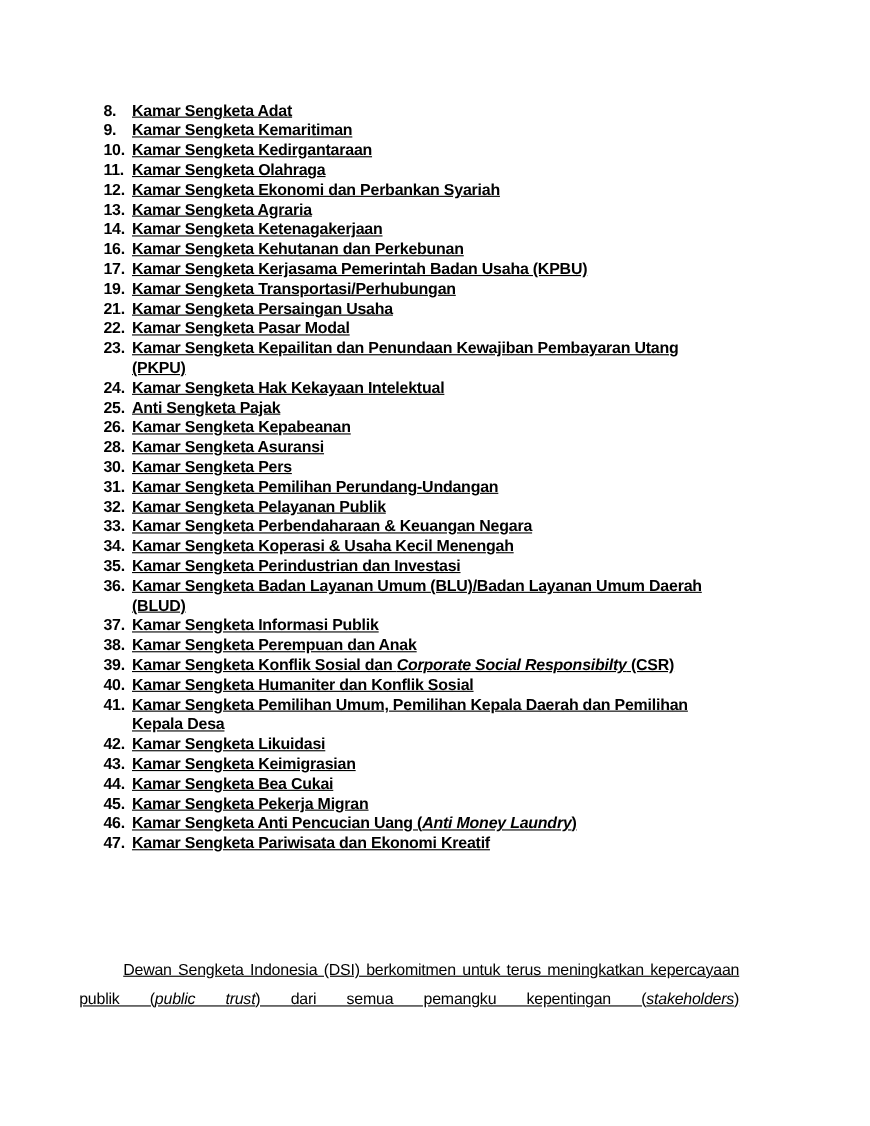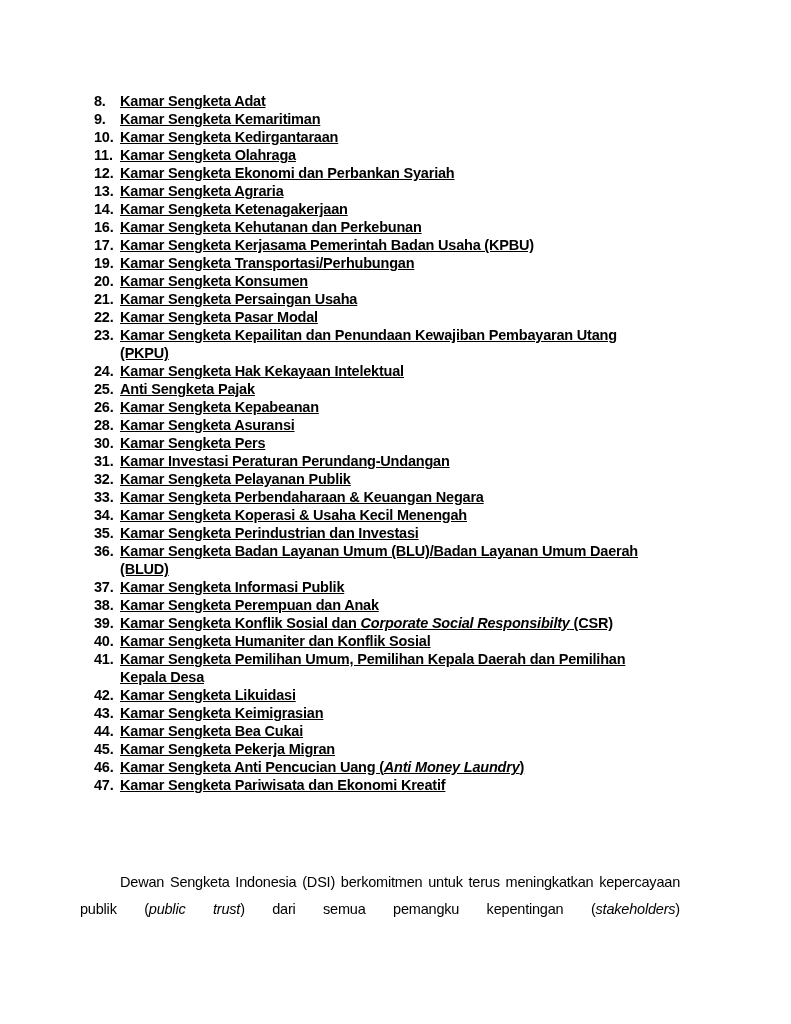--- a/index.html
+++ b/index.html
@@ -31,29 +31,30 @@
     flex: 0 0 26px;
   }
   .ks-txt {
     flex: 1 1 auto;
     white-space: pre-wrap;
     text-decoration: underline;
   }
   .it { font-style: italic; }
   .closing-para {
     position: absolute;
-    left: 80px;
+    left: 72px;
     top: 869px;
     width: 600px;
     font-size: 14.5px;
     line-height: 27px;
     letter-spacing: -0.2px;
     text-align: justify;
     text-align-last: justify;
     text-indent: 40px;
+    text-decoration: underline;
   }
 </style>
 </head>
 <body>
 
 <div class="page">
   <ol class="ks-list" id="ks-list">
   <li class="ks-row">
     <span class="ks-num">8.</span>
     <span class="ks-txt"><span>Kamar Sengketa Adat</span></span>
@@ -99,24 +100,20 @@
     <span class="ks-num">17.</span>
     <span class="ks-txt"><span>Kamar Sengketa Kerjasama Pemerintah Badan Usaha (KPBU)</span></span>
   </li>
 
 
   <li class="ks-row">
     <span class="ks-num">19.</span>
     <span class="ks-txt"><span>Kamar Sengketa Transportasi/Perhubungan</span></span>
   </li>
 
-  <li class="ks-row">
-    <span class="ks-num">20.</span>
-    <span class="ks-txt"><span>Kamar Sengketa Konsumen</span></span>
-  </li>
 
   <li class="ks-row">
     <span class="ks-num">21.</span>
     <span class="ks-txt"><span>Kamar Sengketa Persaingan Usaha</span></span>
   </li>
 
   <li class="ks-row">
     <span class="ks-num">22.</span>
     <span class="ks-txt"><span>Kamar Sengketa Pasar Modal</span></span>
   </li>
@@ -149,21 +146,21 @@
   </li>
 
 
   <li class="ks-row">
     <span class="ks-num">30.</span>
     <span class="ks-txt"><span>Kamar Sengketa Pers</span></span>
   </li>
 
   <li class="ks-row">
     <span class="ks-num">31.</span>
-    <span class="ks-txt"><span>Kamar Investasi Peraturan Perundang-Undangan</span></span>
+    <span class="ks-txt"><span>Kamar Sengketa Pemilihan Perundang-Undangan</span></span>
   </li>
 
   <li class="ks-row">
     <span class="ks-num">32.</span>
     <span class="ks-txt"><span>Kamar Sengketa Pelayanan Publik</span></span>
   </li>
 
   <li class="ks-row">
     <span class="ks-num">33.</span>
     <span class="ks-txt"><span>Kamar Sengketa Perbendaharaan &amp; Keuangan Negara</span></span>

